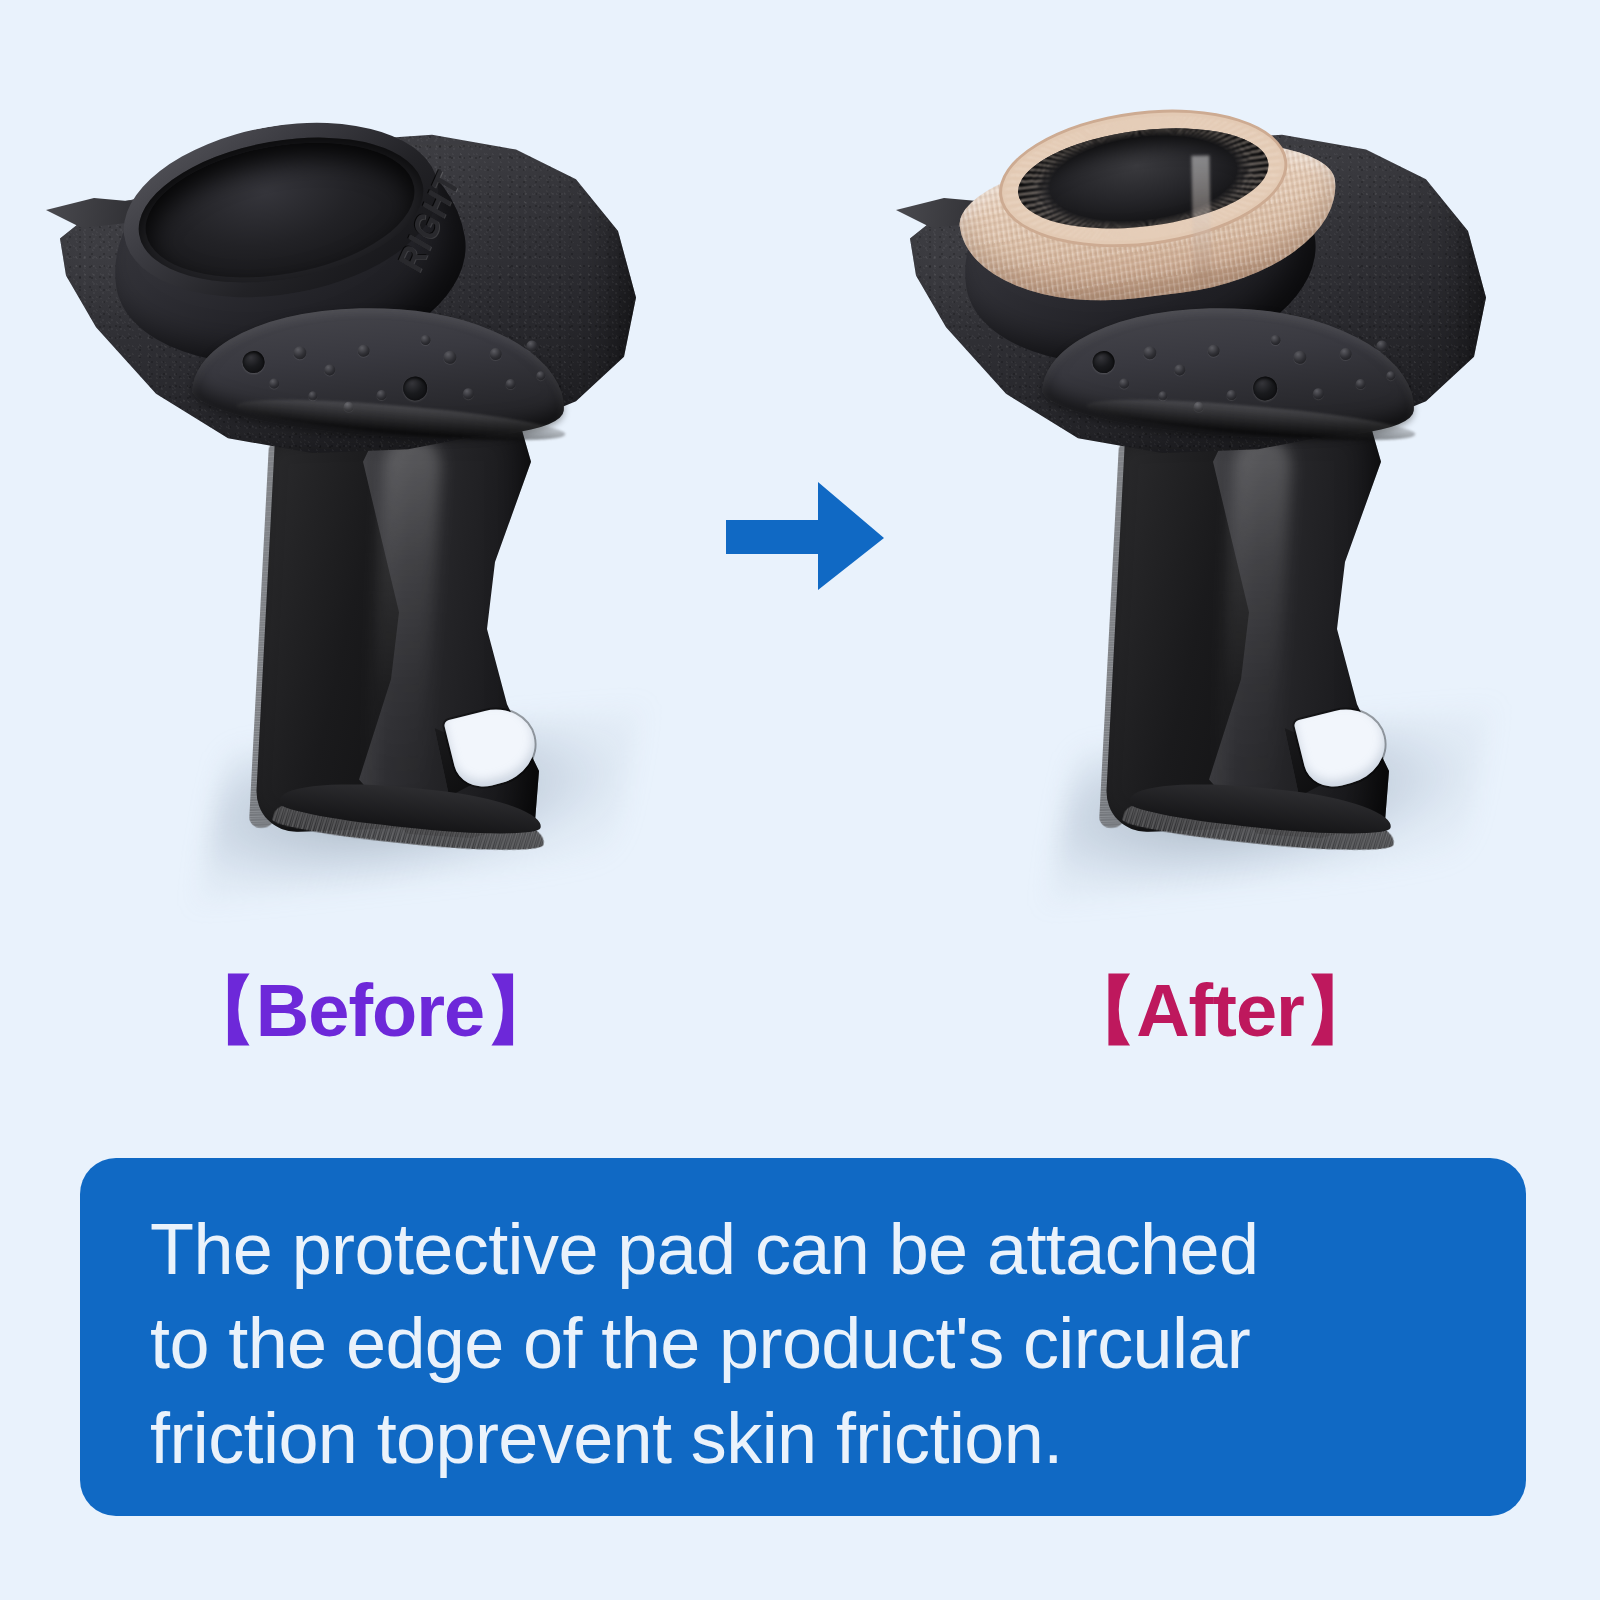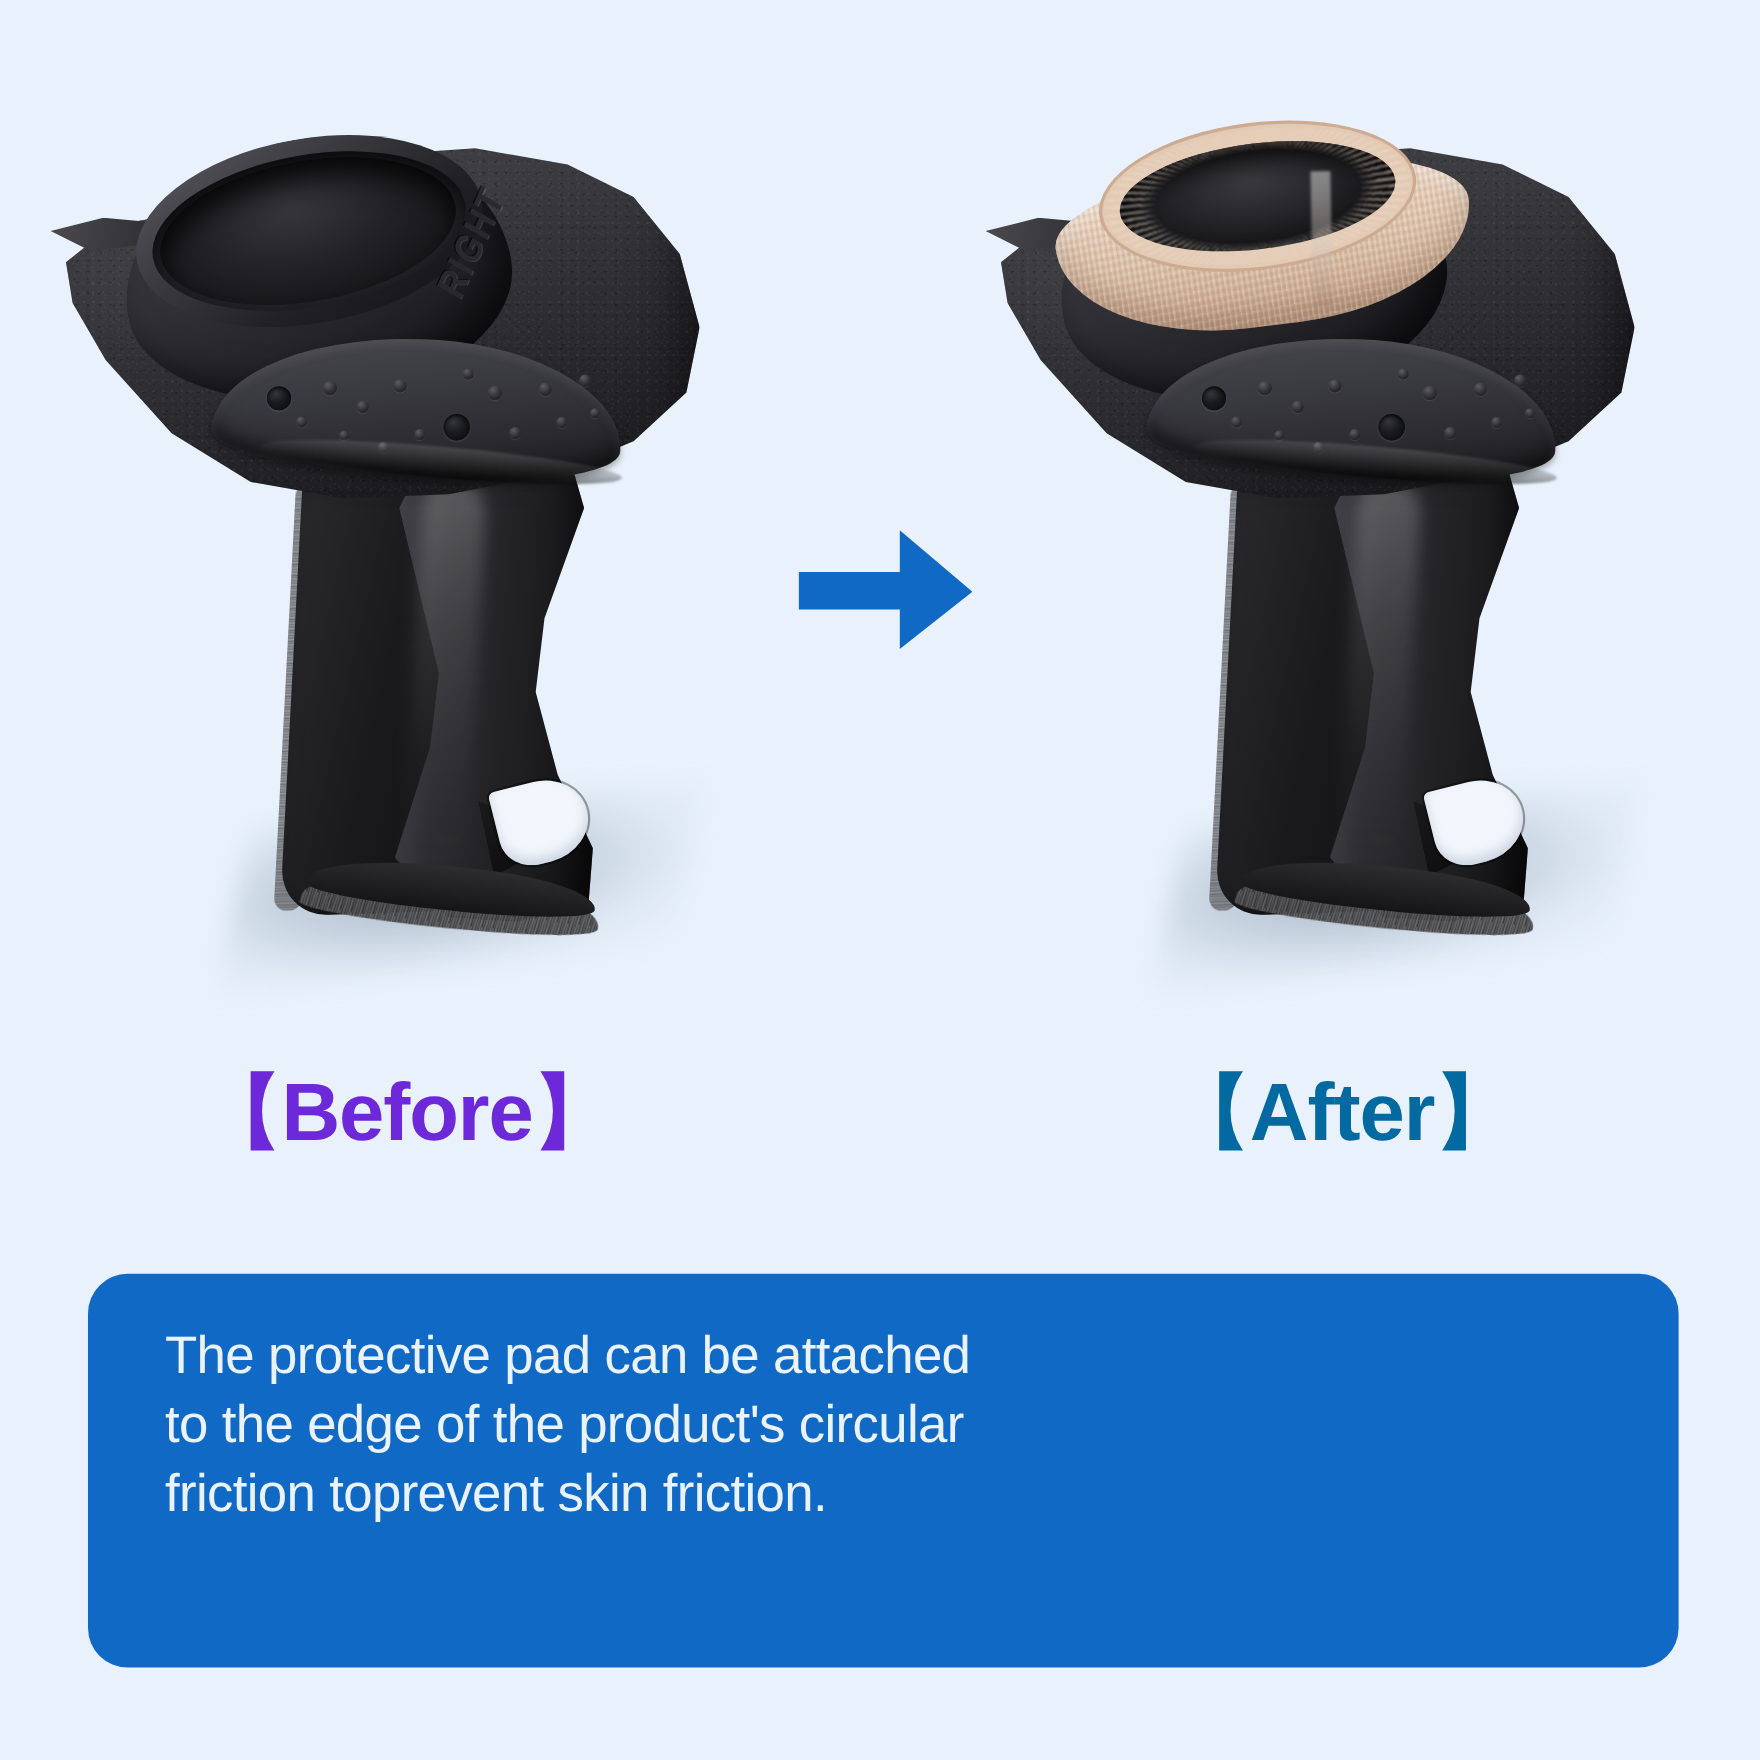--- a/index.html
+++ b/index.html
@@ -369,21 +369,21 @@
 
   
   #caption-banner {
     position:absolute;
     left:80px; top:1158px;
     width:1446px; height:358px;
     border-radius:36px;
     padding:44px 58px 0 70px;
   }
   #caption-text {
-    font-size:48px;
+    font-size:72px;
     font-weight:400;
     line-height:1.31;
     letter-spacing:-.6px;
   }
 </style>
 </head>
 <body>
 
 <div id="page" style="background: rgb(233, 242, 252);">
 
@@ -496,21 +496,21 @@
           <div class="dot" style="left:212px; top:16px; width:10px; height:10px;"></div>
         </div>
       </div>
 
       <div class="hinge"></div>
     </div>
   </div>
 
   <div class="ba-label" id="label-before" style="color: #6d28d9;">【Before】</div>
 
-  <div class="ba-label" id="label-after" style="color: #0369a1;">【After】</div>
+  <div class="ba-label" id="label-after" style="color: #be185d;">【After】</div>
 
   <div id="caption-banner" style="background: rgb(16, 105, 196);">
     <div id="caption-text" style="color: rgb(234, 242, 251);">
       <div>The protective pad can be attached</div>
       <div>to the edge of the product's circular</div>
       <div>friction toprevent skin friction.</div>
     </div>
   </div>
 
 </div>

